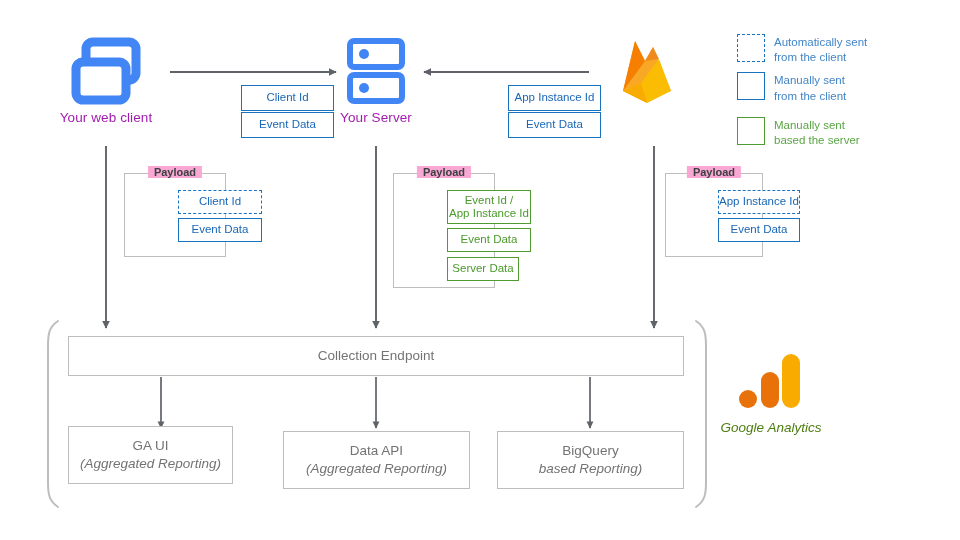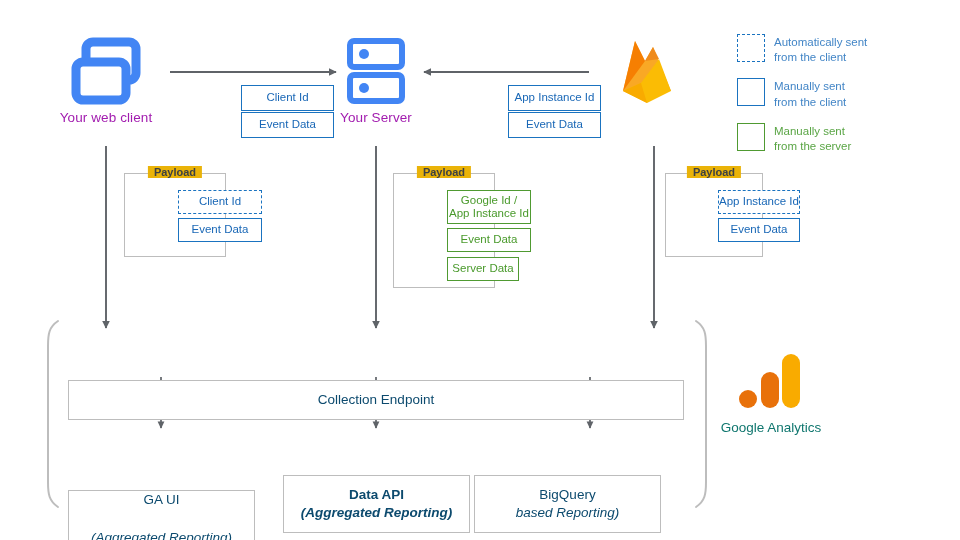--- a/index.html
+++ b/index.html
@@ -35,58 +35,58 @@
 
   
   .payload{
     box-sizing:border-box;
     border:1px solid #bdbdbd;
     background:#fff;
   }
   .payload-title{
     position:absolute;
     top:-8px;left:50%;transform:translateX(-50%);
-    background:#eab308;
+    background:#f9a8d4;
     padding:0 6px;
     font-size:11px;font-weight:bold;color:#3c4043;
     white-space:nowrap;
   }
 
   
   .plainbox{
     box-sizing:border-box;
     border:1px solid #bdbdbd;
     background:#fff;
     display:flex;align-items:center;justify-content:center;
     flex-direction:column;
     text-align:center;
-    font-size:13.5px;color:#0c4a6e;
+    font-size:13.5px;color:#737373;
     line-height:1.35;
-    margin-top:44px;
   }
   .plainbox .ital{font-style:italic;}
 
   
   .legend-row{display:flex;align-items:flex-start;}
   .legend-swatch{
     box-sizing:border-box;width:28px;height:28px;flex:0 0 28px;
     border:1.6px solid #1a73c0;background:#fff;margin-right:9px;
   }
   .legend-swatch.dashed{border-style:dashed;}
   .legend-swatch.green{border-color:#4f9a31;}
   .legend-text{
     font-size:11.5px;line-height:1.32;color:#4285c6;white-space:nowrap;
     padding-top:1px;
   }
   .legend-text.green{color:#5aa545;}
 
   
   .ga-caption{
-    font-size:13.5px;color:#0f766e;text-align:center;line-height:1.35;
+    font-size:13.5px;color:#4d7c0f;text-align:center;line-height:1.35;
     white-space:nowrap;
+    font-style:italic;
   }
   svg{display:block;overflow:visible;}
 </style>
 </head>
 <body>
 
 <div class="stage">
 
   <svg class="abs" style="left:0;top:0;width:960px;height:540px;" viewBox="0 0 960 540">
     <defs>
@@ -143,78 +143,78 @@
     </svg>
   </div>
 
   <div class="abs chip" style="left:197px;top:85px;width:93px;height:26px;">Client Id</div>
   <div class="abs chip" style="left:197px;top:112px;width:93px;height:26px;">Event Data</div>
 
   <div class="abs chip" style="left:464px;top:85px;width:93px;height:26px;">App Instance Id</div>
   <div class="abs chip" style="left:464px;top:112px;width:93px;height:26px;">Event Data</div>
 
   <div class="abs" style="left:737px;top:34px;width:200px;">
-    <div class="legend-row" style="margin-bottom:13px;">
+    <div class="legend-row" style="margin-bottom:7px;">
       <div class="legend-swatch dashed"></div>
       <div class="legend-text">
         <div>Automatically sent</div>
         <div>from the client</div>
       </div>
     </div>
     <div class="legend-row" style="margin-bottom:13px;">
       <div class="legend-swatch"></div>
       <div class="legend-text">
         <div>Manually sent</div>
         <div>from the client</div>
       </div>
     </div>
     <div class="legend-row">
       <div class="legend-swatch green"></div>
       <div class="legend-text green">
         <div>Manually sent</div>
-        <div>from the server</div>
+        <div>based the server</div>
       </div>
     </div>
   </div>
 
   <div class="abs payload" style="left:124px;top:173px;width:102px;height:84px;">
     <div class="payload-title">Payload</div>
     <div class="chip dashed abs" style="left:9px;top:16px;width:84px;height:24px;">Client Id</div>
     <div class="chip abs" style="left:9px;top:44px;width:84px;height:24px;">Event Data</div>
   </div>
 
   <div class="abs payload" style="left:393px;top:173px;width:102px;height:115px;">
     <div class="payload-title">Payload</div>
     <div class="chip green abs" style="left:9px;top:16px;width:84px;height:34px;flex-direction:column;">
-      <span>Google Id /</span>
+      <span>Event Id /</span>
       <span>App Instance Id</span>
     </div>
     <div class="chip green abs" style="left:9px;top:54px;width:84px;height:24px;">Event Data</div>
     <div class="chip green abs" style="left:9px;top:83px;width:72px;height:24px;">Server Data</div>
   </div>
 
   <div class="abs payload" style="left:665px;top:173px;width:98px;height:84px;">
     <div class="payload-title">Payload</div>
     <div class="chip dashed abs" style="left:8px;top:16px;width:82px;height:24px;">App Instance Id</div>
     <div class="chip abs" style="left:8px;top:44px;width:82px;height:24px;">Event Data</div>
   </div>
 
   <div class="abs plainbox" style="left:68px;top:336px;width:616px;height:40px;">Collection Endpoint</div>
 
-  <div class="abs plainbox" style="left:68px;top:446px;width:187px;height:58px;justify-content:space-between;">
+  <div class="abs plainbox" style="left:68px;top:426px;width:165px;height:58px;">
     <div>GA UI</div>
     <div class="ital">(Aggregated Reporting)</div>
   </div>
 
-  <div class="abs plainbox" style="left:283px;top:431px;width:187px;height:58px;font-weight:bold;">
+  <div class="abs plainbox" style="left:283px;top:431px;width:187px;height:58px;">
     <div>Data API</div>
     <div class="ital">(Aggregated Reporting)</div>
   </div>
 
-  <div class="abs plainbox" style="left:474px;top:431px;width:187px;height:58px;">
+  <div class="abs plainbox" style="left:497px;top:431px;width:187px;height:58px;">
     <div>BigQuery</div>
     <div class="ital">based Reporting)</div>
   </div>
 
   <div class="abs" style="left:738px;top:352px;width:66px;">
     <svg width="66" height="58" viewBox="0 0 66 58">
       <rect x="44" y="2" width="18" height="54" rx="9" ry="9" fill="#f9ab00"></rect>
       <rect x="23" y="20" width="18" height="36" rx="9" ry="9" fill="#e8710a"></rect>
       <circle cx="10" cy="47" r="9" fill="#e8710a"></circle>
     </svg>

